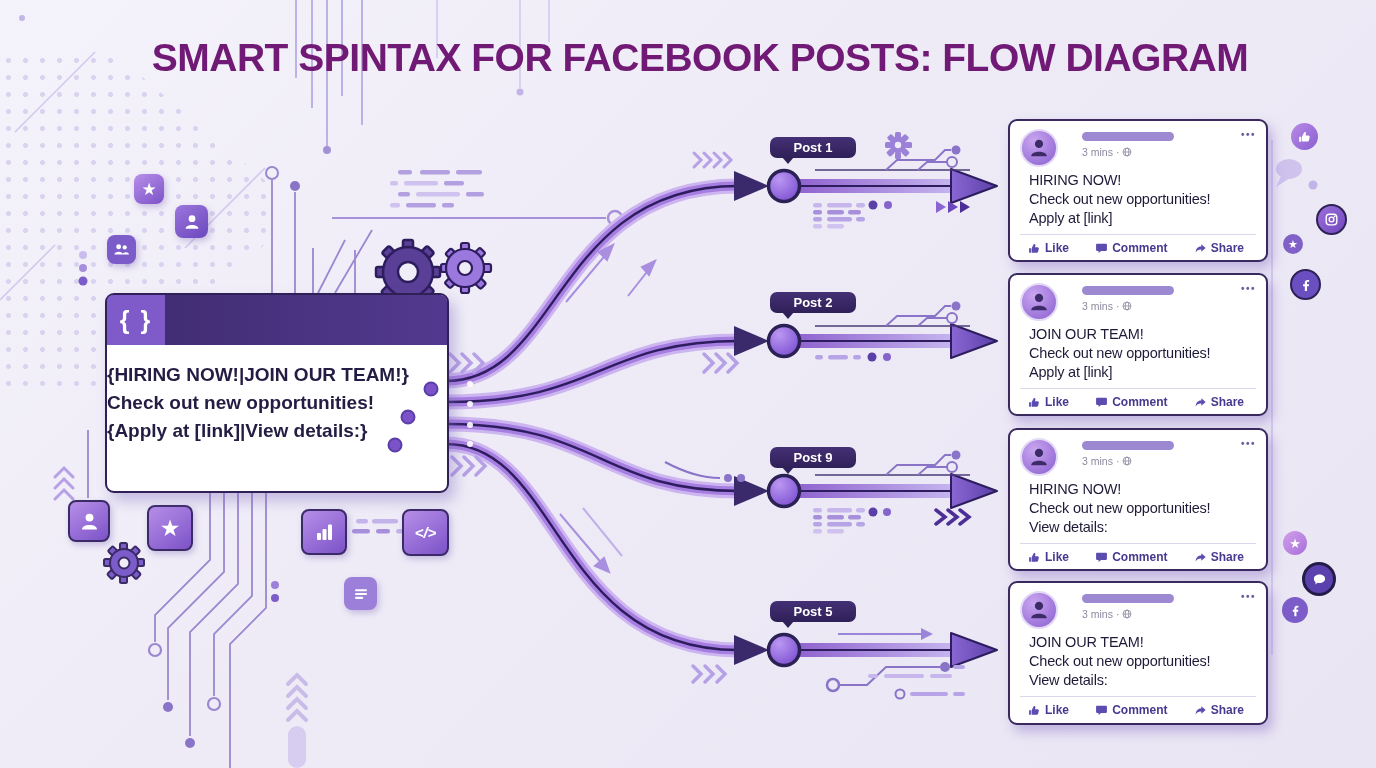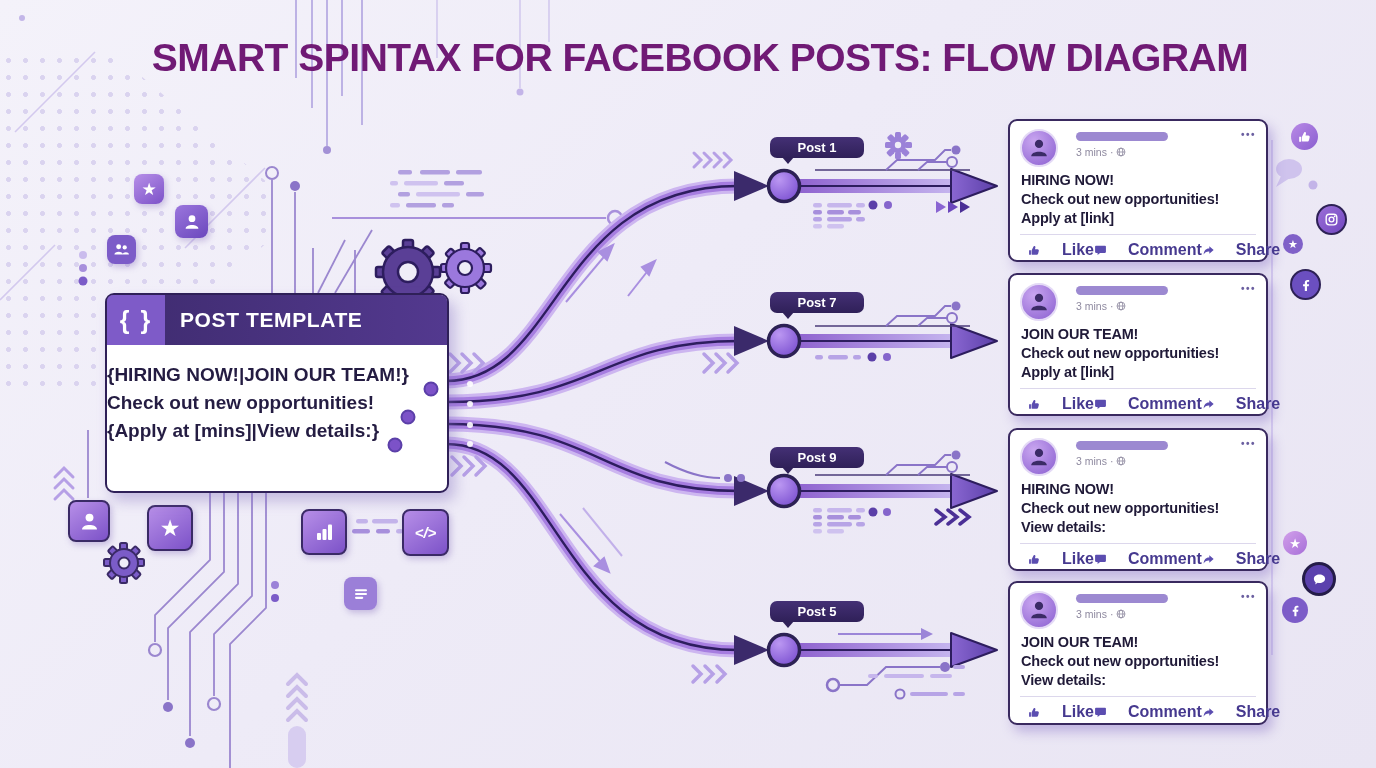--- a/index.html
+++ b/index.html
@@ -25,45 +25,45 @@
          background:linear-gradient(90deg,#3e2b6e,#53398f)}
   #ticon{width:58px;background:#7e5bc8;color:#fff;font-size:25px;font-weight:700;
          display:flex;align-items:center;justify-content:center;letter-spacing:2px}
   #ttitle{color:#fff;font-size:21px;font-weight:800;letter-spacing:.6px;
           display:flex;align-items:center;padding-left:15px}
   #tbody{padding-top:16px;text-align:left}
   .tline{font-size:19px;font-weight:700;color:#241c42;line-height:28px;white-space:nowrap}
   .cdot{position:absolute;width:11px;height:11px;border-radius:50%;background:#7c52c8;
         border:2px solid #5b3fa8;transform:translate(-50%,-50%)}
   
-  .plabel{position:absolute;left:770px;width:94px;height:21px;line-height:21px;text-align:center;
+  .plabel{position:absolute;left:770px;width:86px;height:21px;line-height:21px;text-align:center;
           background:linear-gradient(180deg,#443075,#2f2058);color:#fff;font-size:13px;
           font-weight:700;border-radius:7px;z-index:3}
   .plabel:after{content:"";position:absolute;left:12px;bottom:-6px;
           border-left:6px solid transparent;border-right:6px solid transparent;
           border-top:7px solid #2f2058}
   
   .fbcard{position:absolute;left:1008px;width:256px;height:139px;background:#fff;
           border:2px solid #39295f;border-radius:9px;z-index:4;
           box-shadow:5px 7px 12px rgba(140,118,200,.45)}
   .fbhead{display:flex;padding:8px 10px 0 10px;position:relative}
   .avatar{width:34px;height:34px;border-radius:50%;flex:0 0 34px;
           background:radial-gradient(circle at 35% 30%,#c9a6f0,#8a5fd0);
           border:2px solid #e4daf6;display:flex;align-items:center;justify-content:center;
           color:#3b2b66;overflow:hidden}
-  .fbmeta{padding-left:18px;padding-top:3px}
+  .fbmeta{padding-left:24px;padding-top:3px}
   .namebar{width:92px;height:9px;border-radius:5px;background:#9c89d1;margin-bottom:5px}
   .metaline{font-size:10.5px;color:#8f8aa0;display:flex;align-items:center;gap:3px}
   .elps{position:absolute;right:10px;top:8px;color:#6b5fa0;font-size:10px;
         letter-spacing:1.5px;font-weight:700;cursor:pointer}
-  .fbbody{padding:4px 11px 0 11px;font-size:14.5px;font-weight:700;color:#201a38;
+  .fbbody{padding:4px 11px 0 19px;font-size:14.5px;font-weight:400;color:#201a38;
           line-height:19px;letter-spacing:-.2px;white-space:nowrap}
   .fbdivider{border-top:1.5px solid #dcd7ec;margin:6px 10px 0 10px}
   .fbactions{display:flex;justify-content:space-between;padding:6px 22px 0 18px}
-  .act{display:flex;align-items:center;gap:21px;color:#46398f;font-size:16px;
+  .act{display:flex;align-items:center;gap:4px;color:#46398f;font-size:12px;
        font-weight:700;cursor:pointer}
   .act svg{color:#5b4db0}
   
   .tile{position:absolute;border-radius:8px;display:flex;align-items:center;justify-content:center;
         color:#fff;background:linear-gradient(145deg,#b78fe8,#7c52c8);
         box-shadow:2px 3px 6px rgba(120,95,180,.35);z-index:2}
   .outl{border:2.5px solid #3a2a66}
   .circ{position:absolute;border-radius:50%;display:flex;align-items:center;justify-content:center;
         color:#fff;z-index:2}
 </style>
@@ -448,34 +448,33 @@
     <polygon points="1281,176 1276,187 1290,178" fill="#cfc3ed"></polygon>
   </g>
   <circle cx="1313" cy="185" r="4.5" fill="#c3b4e8"></circle>
 </svg>
 
 <div id="title" class="abs">SMART SPINTAX FOR FACEBOOK POSTS: FLOW DIAGRAM</div>
 
 <div id="tbox" class="abs">
   <div id="thead">
     <div id="ticon">{ }</div>
-    <div id="ttitle">POST TEMPLATE</div>
   </div>
   <div id="tbody">
     <div class="tline">{HIRING NOW!|JOIN OUR TEAM!}</div>
     <div class="tline">Check out new opportunities!</div>
-    <div class="tline">{Apply at [mins]|View details:}</div>
+    <div class="tline">{Apply at [link]|View details:}</div>
   </div>
   <span class="cdot" style="left:324px;top:94px"></span>
   <span class="cdot" style="left:301px;top:122px"></span>
   <span class="cdot" style="left:288px;top:150px"></span>
 </div>
 
 <div class="plabel" style="top:137px">Post 1</div>
-<div class="plabel" style="top:292px">Post 7</div>
+<div class="plabel" style="top:292px">Post 2</div>
 <div class="plabel" style="top:447px">Post 9</div>
 <div class="plabel" style="top:601px">Post 5</div>
 
 <div class="fbcard" style="top:119px">
   <div class="fbhead">
     <div class="avatar">
         <svg width="22" height="22">
           <use href="#sym-person"></use>
         </svg>
       </div>

